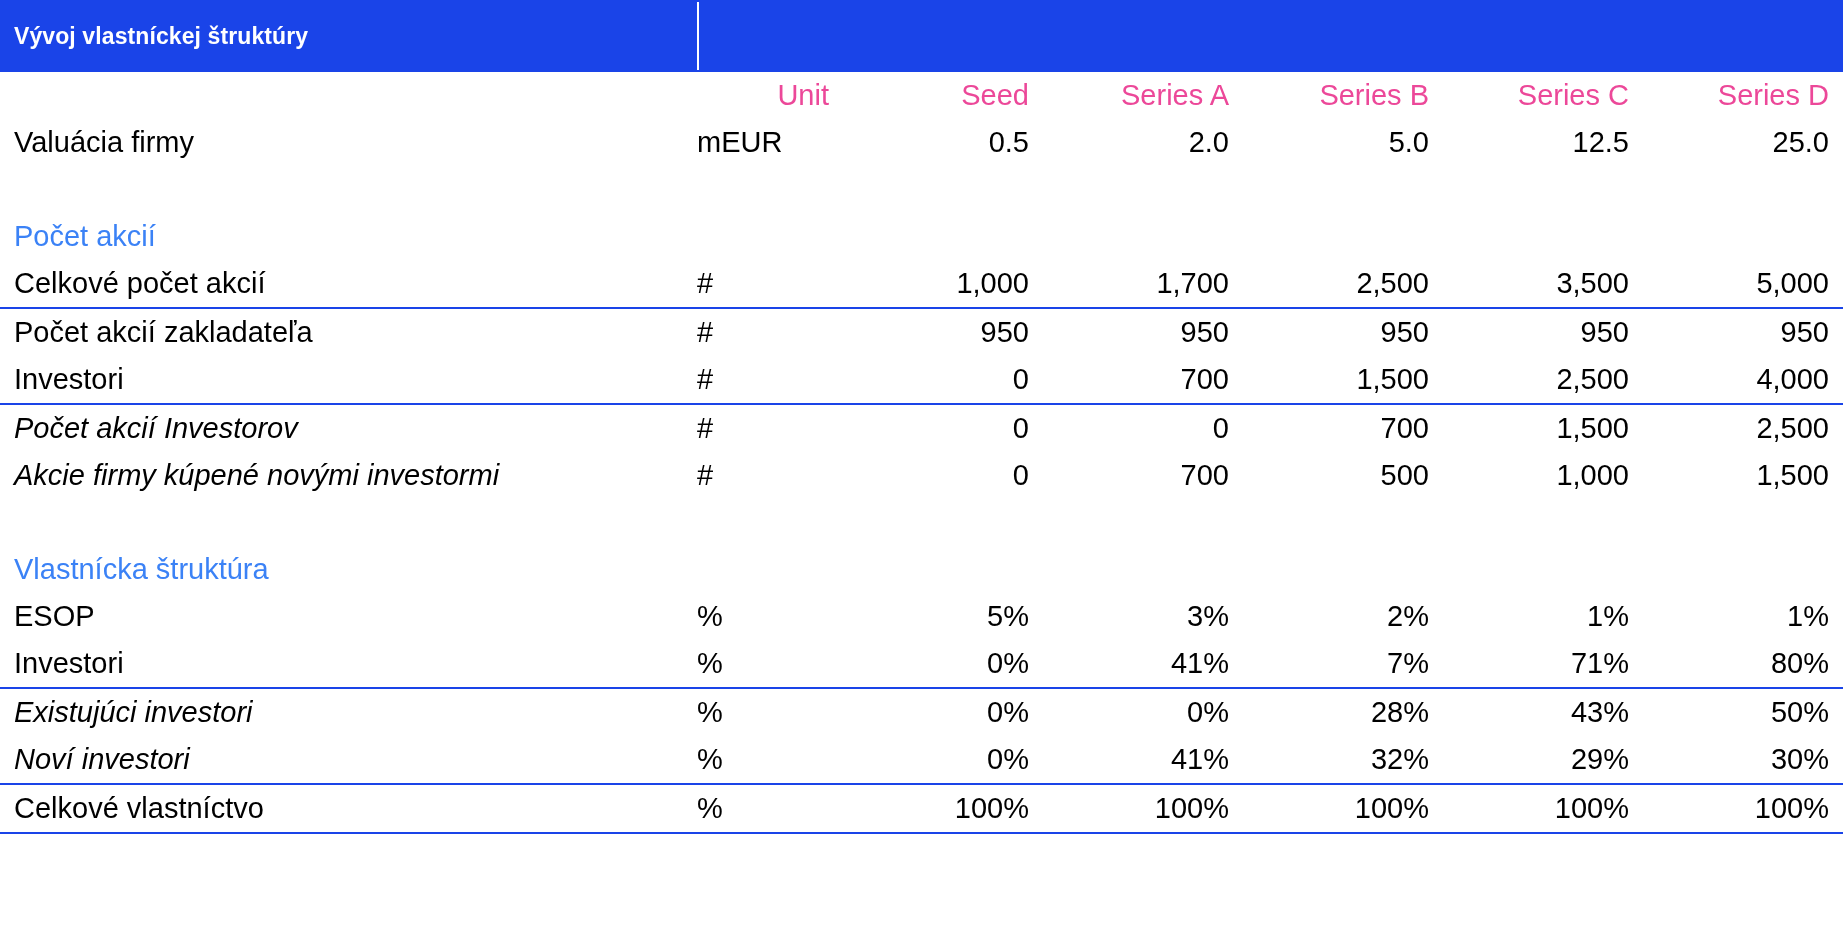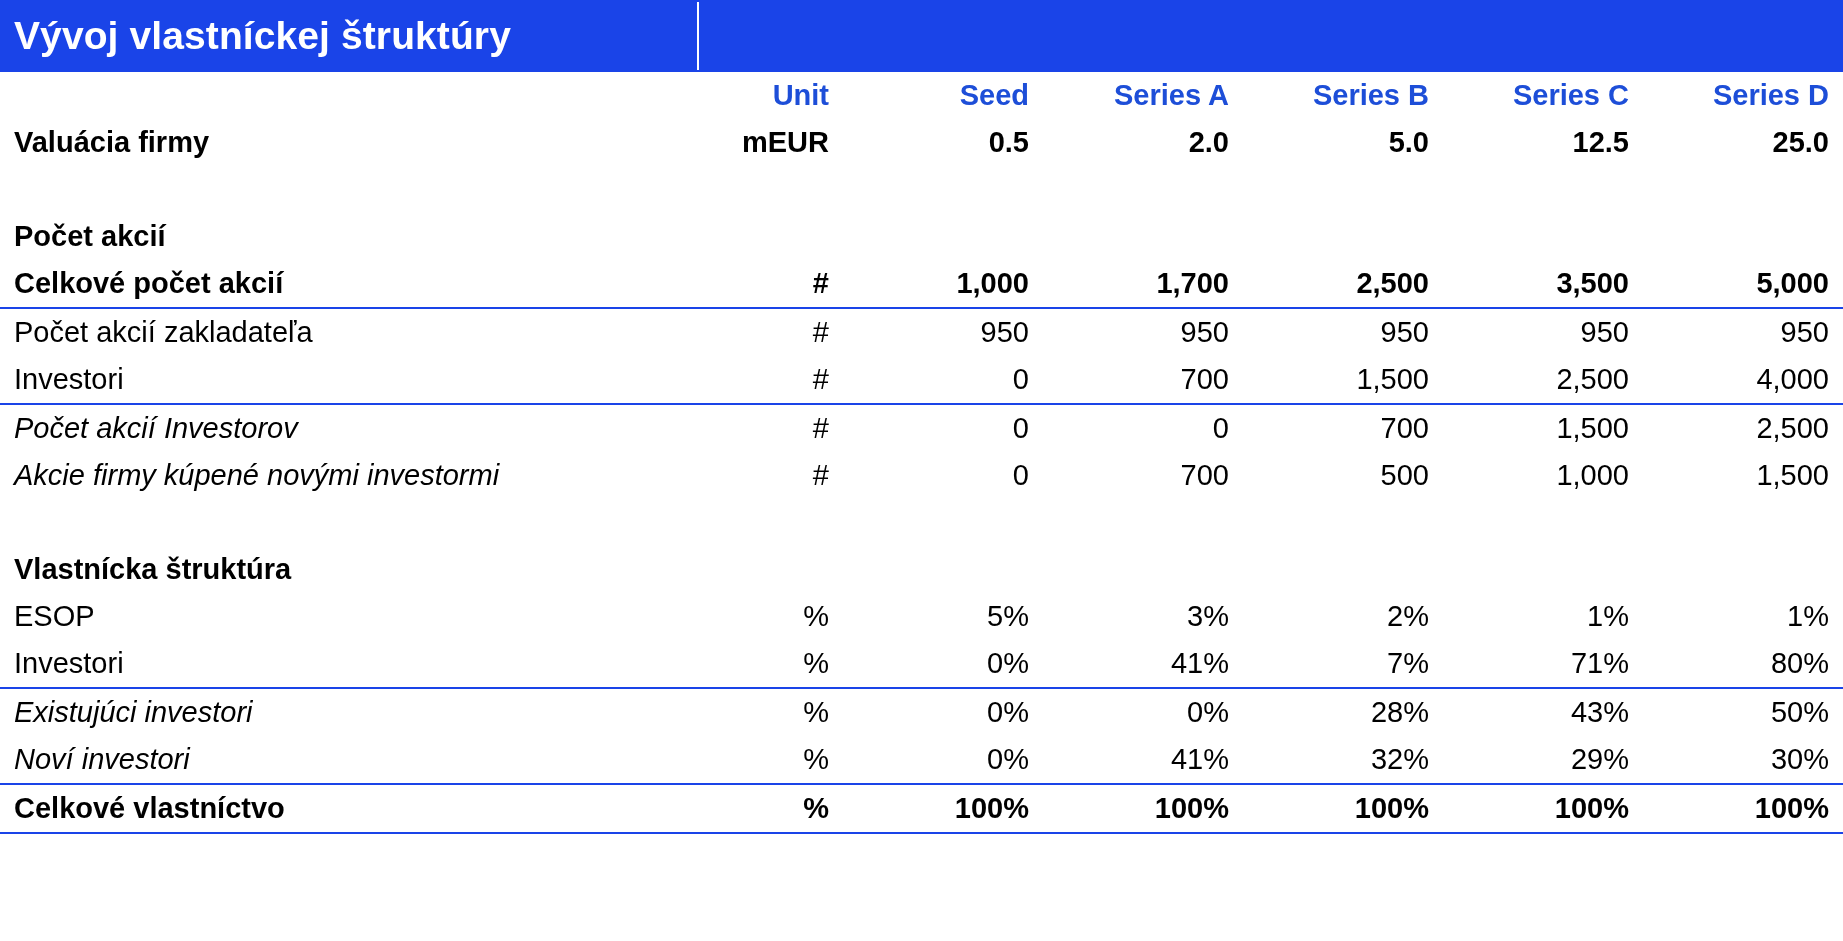--- a/index.html
+++ b/index.html
@@ -25,21 +25,21 @@
   
   .title-bar {
     display: flex;
     align-items: center;
     height: 68px;
     background: #1a44e8;
     border-top: 2px solid #1a44e8;
   }
   .title-bar .title-text {
     color: #ffffff;
-    font-size: 39px;
+    font-size: 23px;
     font-weight: bold;
     padding-left: 14px;
     letter-spacing: 0.1px;
     white-space: nowrap;
   }
   .title-bar .title-fill {
     flex: 1;
   }
   .title-sep {
     width: 2px;
@@ -61,31 +61,31 @@
     padding: 0 14px;
     font-size: 29px;
     height: 47px;
     line-height: 47px;
     box-sizing: border-box;
     white-space: nowrap;
     overflow: hidden;
   }
   .lbl { text-align: left; }
   .num { text-align: right; }
-  .ctr { text-align: right; }
+  .ctr { text-align: left; }
 
   .hdr-row td {
-    color: #1d4ed8;
-    font-weight: bold;
+    color: #ec4899;
+    font-weight: normal;
     height: 52px;
     line-height: 52px;
     text-align: right;
   }
-  .bold { font-weight: bold; }
-  .blue { color: #000000; }
+  .bold { font-weight: normal; }
+  .blue { color: #3b82f6; }
   .italic { font-style: italic; margin-top: 35px; }
   .indent { padding-left: 46px; }
 
   .row-spacer td {
     height: 30px;
     line-height: 30px;
   }
 
   .bt { border-top: 2px solid #1a44e8; }
   .bb { border-bottom: 2px solid #1a44e8; }

